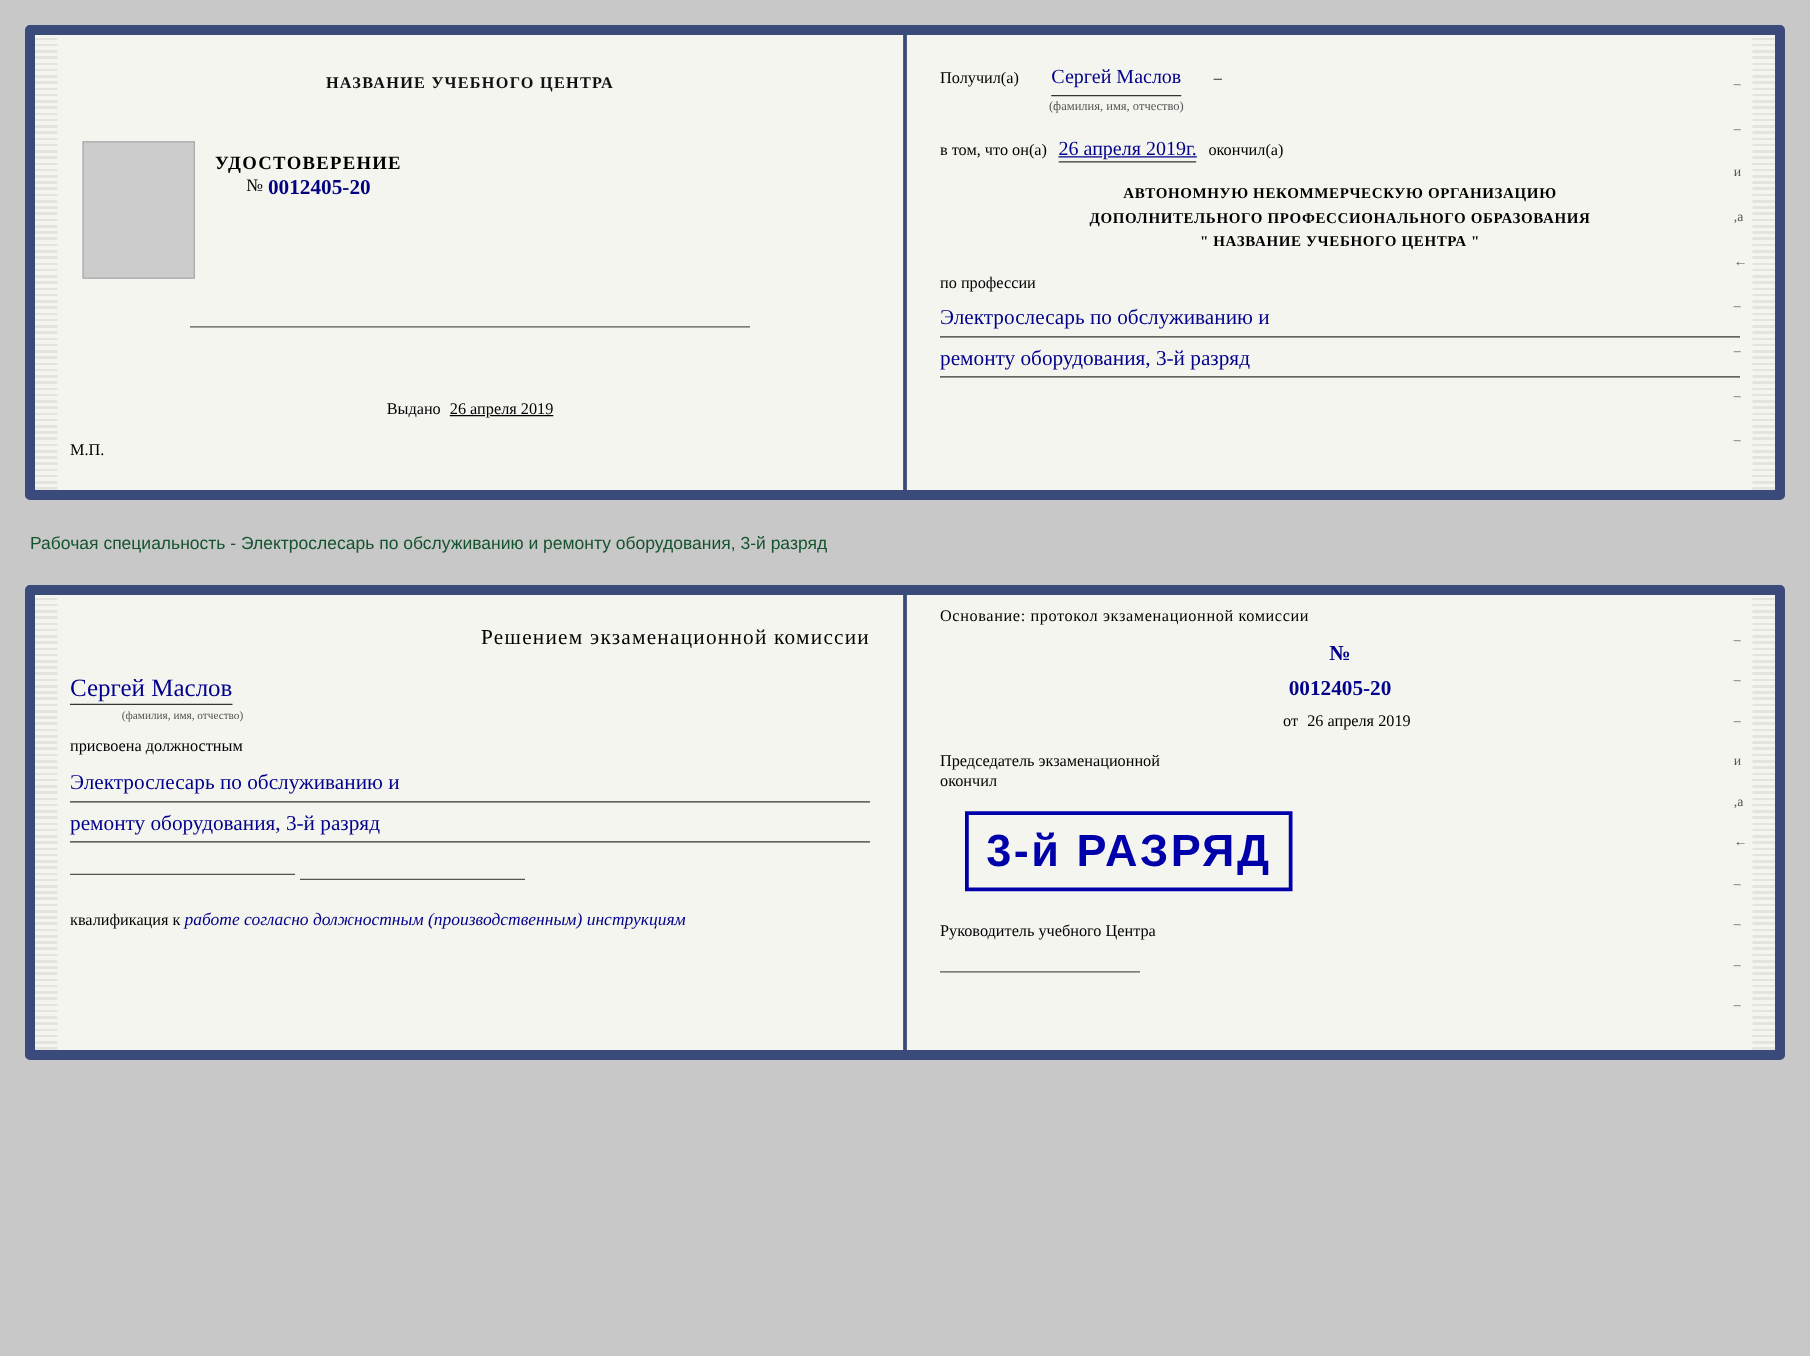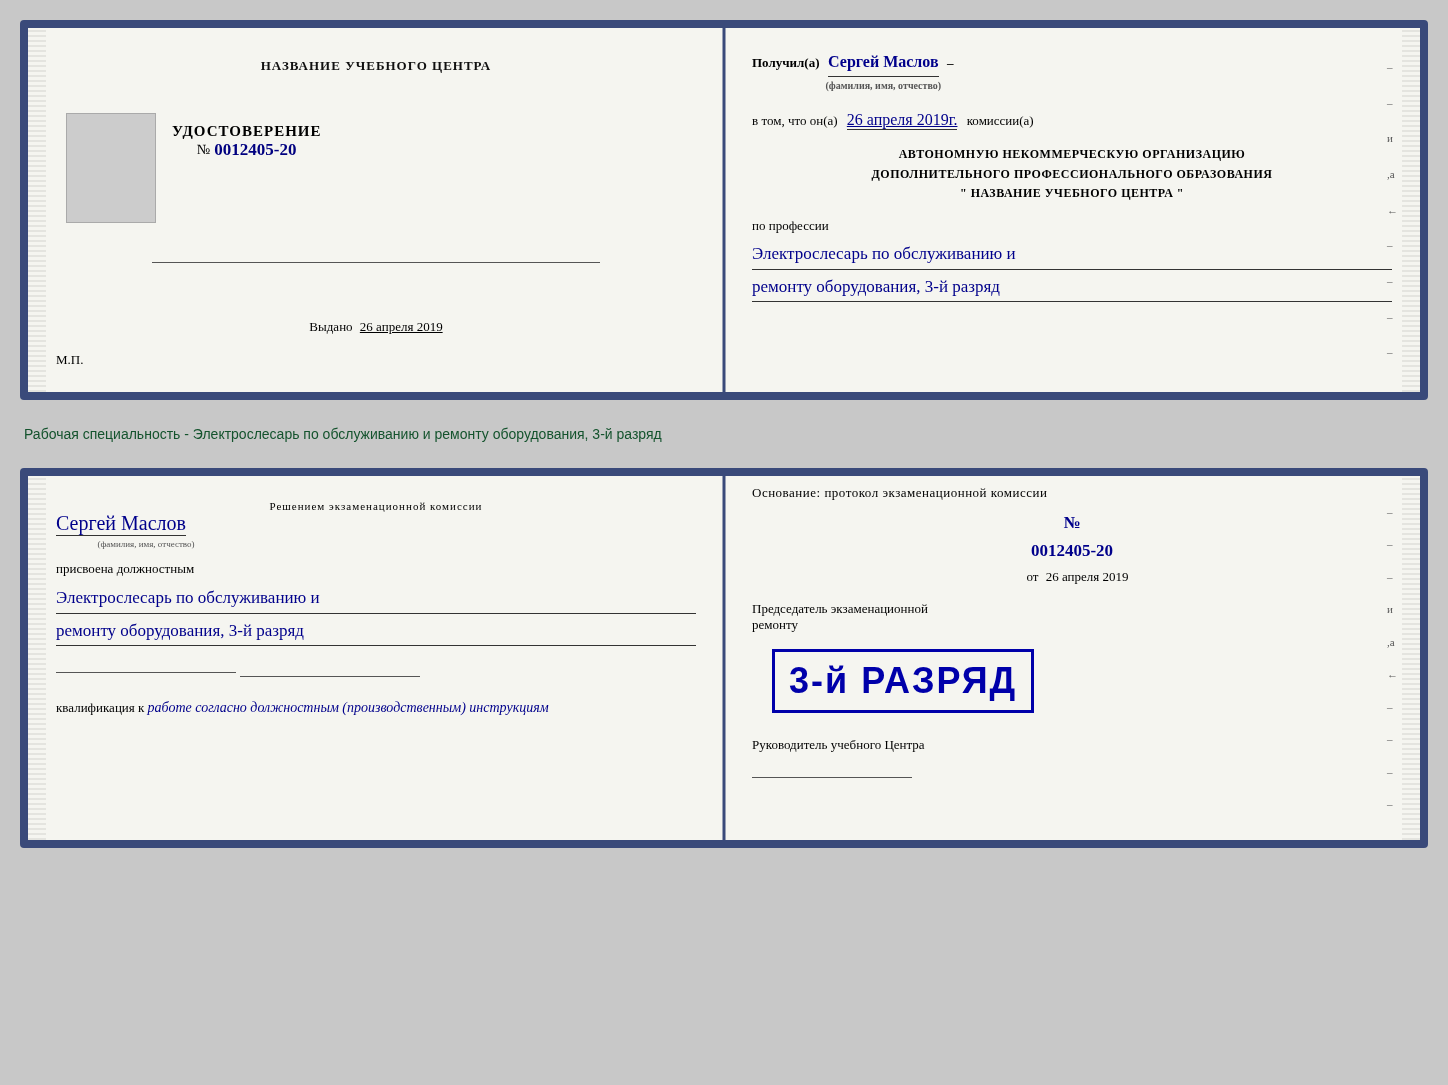--- a/index.html
+++ b/index.html
@@ -124,23 +124,22 @@
     
     .top-right {
       padding-top: 20px;
       font-size: 13px;
       line-height: 1.7;
     }
 
     .poluchil-line {
       display: flex;
       align-items: baseline;
-      gap: 6px;
+      gap: 24px;
       margin-bottom: 6px;
-      font-weight: bold;
     }
 
     .handwritten {
       font-family: 'Segoe Script', 'Brush Script MT', cursive;
       font-size: 16px;
       color: #00008b;
       border-bottom: 1px solid #333;
       padding-bottom: 1px;
     }
 
@@ -187,24 +186,25 @@
       padding: 8px 4px;
       font-family: Arial, sans-serif;
     }
 
     
     .bottom-left {
       padding: 24px 28px;
     }
 
     .resheniye-title {
-      font-size: 11px;
+      font-size: 17px;
       letter-spacing: 1px;
       font-weight: 500;
-      text-align: center;
+      text-align: right;
+      margin-bottom: 20px;
     }
 
     .bottom-right {
       padding: 9px 28px;
       font-size: 13px;
     }
 
     .osnovaniye-text {
       font-size: 13px;
       letter-spacing: 0.5px;
@@ -333,21 +333,21 @@
         <span style="display:inline-flex; flex-direction:column; align-items:center;">
           <span class="handwritten">Сергей Маслов</span>
           <span class="sub-label">(фамилия, имя, отчество)</span>
         </span>
         <span>–</span>
       </div>
 
       <div class="vtom-line">
         <span>в том, что он(а)</span>
         <span style="text-decoration:underline; margin: 0 6px;" class="handwritten">26 апреля 2019г.</span>
-        <span>комиссии(а)</span>
+        <span>окончил(а)</span>
       </div>
 
       <div class="autonomy-block">
         <div>АВТОНОМНУЮ НЕКОММЕРЧЕСКУЮ ОРГАНИЗАЦИЮ</div>
         <div>ДОПОЛНИТЕЛЬНОГО ПРОФЕССИОНАЛЬНОГО ОБРАЗОВАНИЯ</div>
         <div>"   НАЗВАНИЕ УЧЕБНОГО ЦЕНТРА   "</div>
       </div>
 
       <div class="po-professii">
         <span>по профессии</span>
@@ -406,21 +406,21 @@
         <span style="font-size:17px; font-weight:700; color:#00008b;">№</span>
         <span class="protocol-num">0012405-20</span>
       </div>
 
       <div class="ot-date">
         <span style="font-size:13px;margin-left:11px;">от</span>
         <span style="font-size:13px; margin-left:4px;">26 апреля 2019</span>
       </div>
 
       <div class="chairman-block">
-        <div style="font-size:13px; max-width:200px;">Председатель экзаменационной ремонту</div>
+        <div style="font-size:13px; max-width:200px;">Председатель экзаменационной окончил</div>
         <div class="stamp-box">
           <div class="stamp-text">3-й РАЗРЯД</div>
         </div>
       </div>
 
       <div class="rukavod-block">
         <div style="font-size:13px;">Руководитель учебного Центра</div>
         <div class="underscore-line" style="width:160px; margin-top:24px;"></div>
       </div>
 

